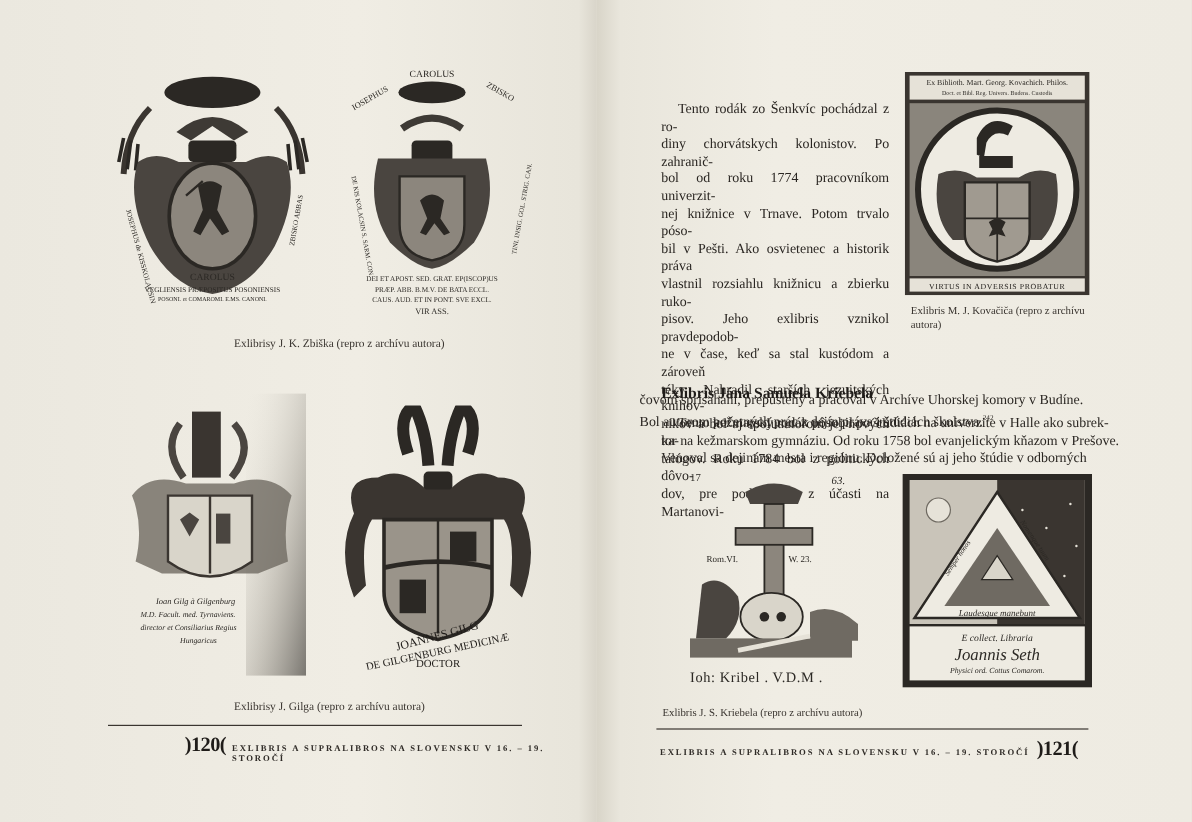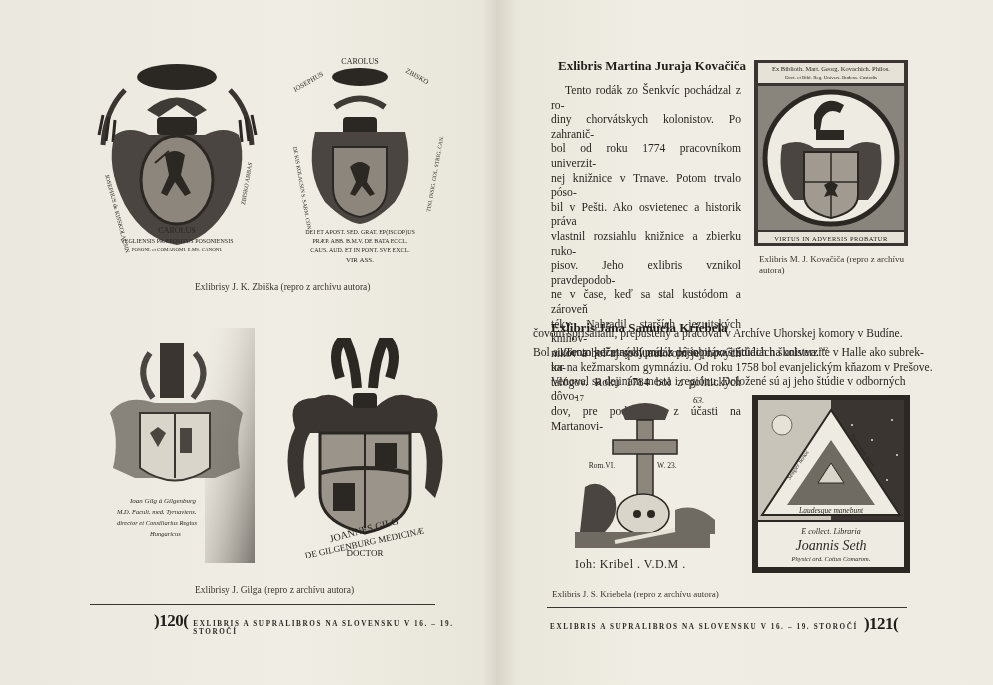--- a/index.html
+++ b/index.html
@@ -114,29 +114,28 @@
     <div class="rule" style="left:90px;top:604px;width:345px;"></div>
 
     <div class="abs" style="left:154px;top:611px;display:flex;align-items:baseline;gap:5px;">
       <span class="pgnum">)120(</span>
       <span class="footer-run">EXLIBRIS A SUPRALIBROS NA SLOVENSKU V 16. – 19. STOROČÍ</span>
     </div>
   </div>
 
   <div class="page right">
 
-    <div class="abs heading" style="left:61px;top:58px;">Exlibris Martina Juraja Kovačiča</div>
 
     <div class="abs body" style="left:54px;top:84px;width:190px;">
       <div style="text-indent:14px;">Tento rodák zo Šenkvíc pochádzal z ro-</div>
       <div>diny chorvátskych kolonistov. Po zahranič-</div>
       <div>bol od roku 1774 pracovníkom univerzit-</div>
       <div>nej knižnice v Trnave. Potom trvalo póso-</div>
       <div>bil v Pešti. Ako osvietenec a historik práva</div>
-      <div>vlastnil rozsiahlu knižnice a zbierku ruko-</div>
+      <div>vlastnil rozsiahlu knižnicu a zbierku ruko-</div>
       <div>pisov. Jeho exlibris vznikol pravdepodob-</div>
       <div>ne v čase, keď sa stal kustódom a zároveň</div>
       <div>téky. Nahradil starších jezuitských knihov-</div>
       <div>níkov a bol aj spoluautorom jej nových ka-</div>
       <div>talógov. Roku 1784 bol z politických dôvo-</div>
       <div>dov, pre podozrenie z účasti na Martanovi-</div>
     </div>
 
     <div class="abs body" style="left:36px;top:289px;width:370px;white-space:nowrap;margin-top:38px;">
       <div>čovom sprisahaní, prepustený a pracoval v Archíve Uhorskej komory v Budíne.</div>

